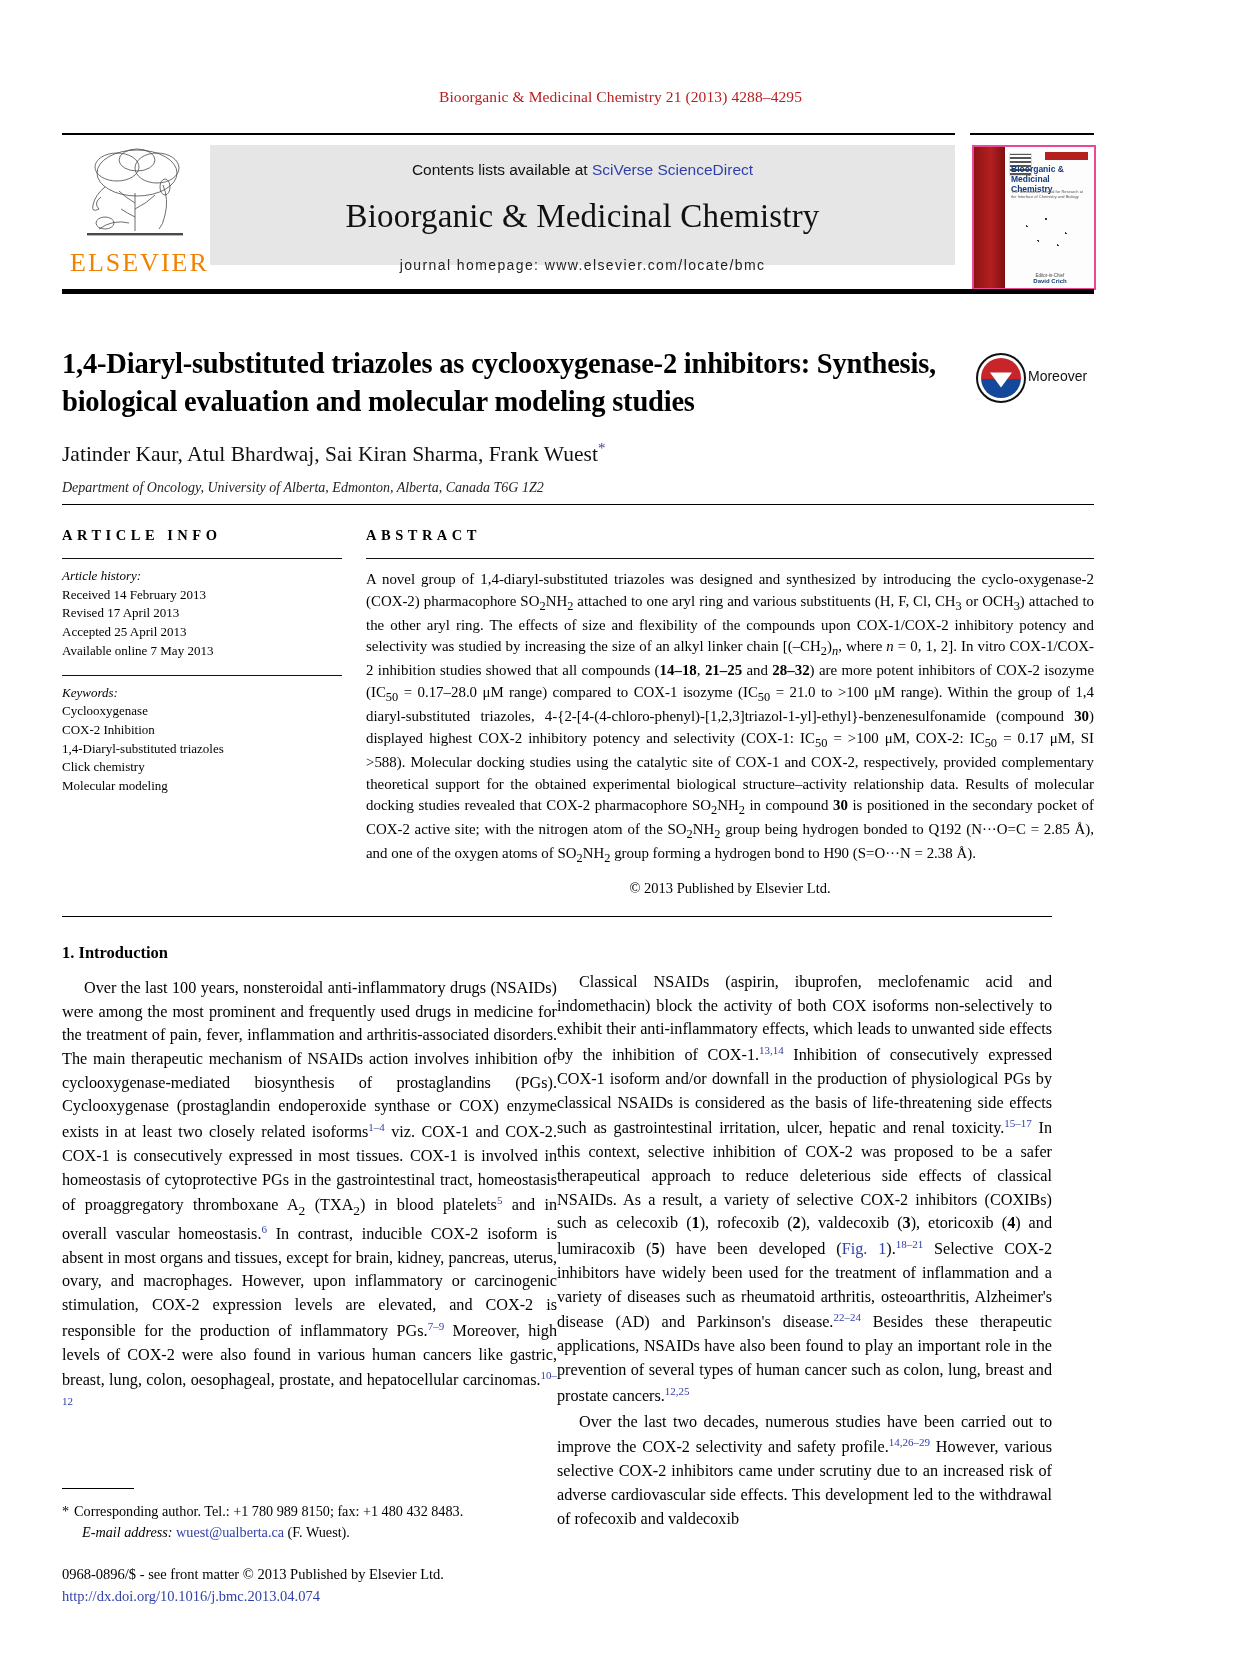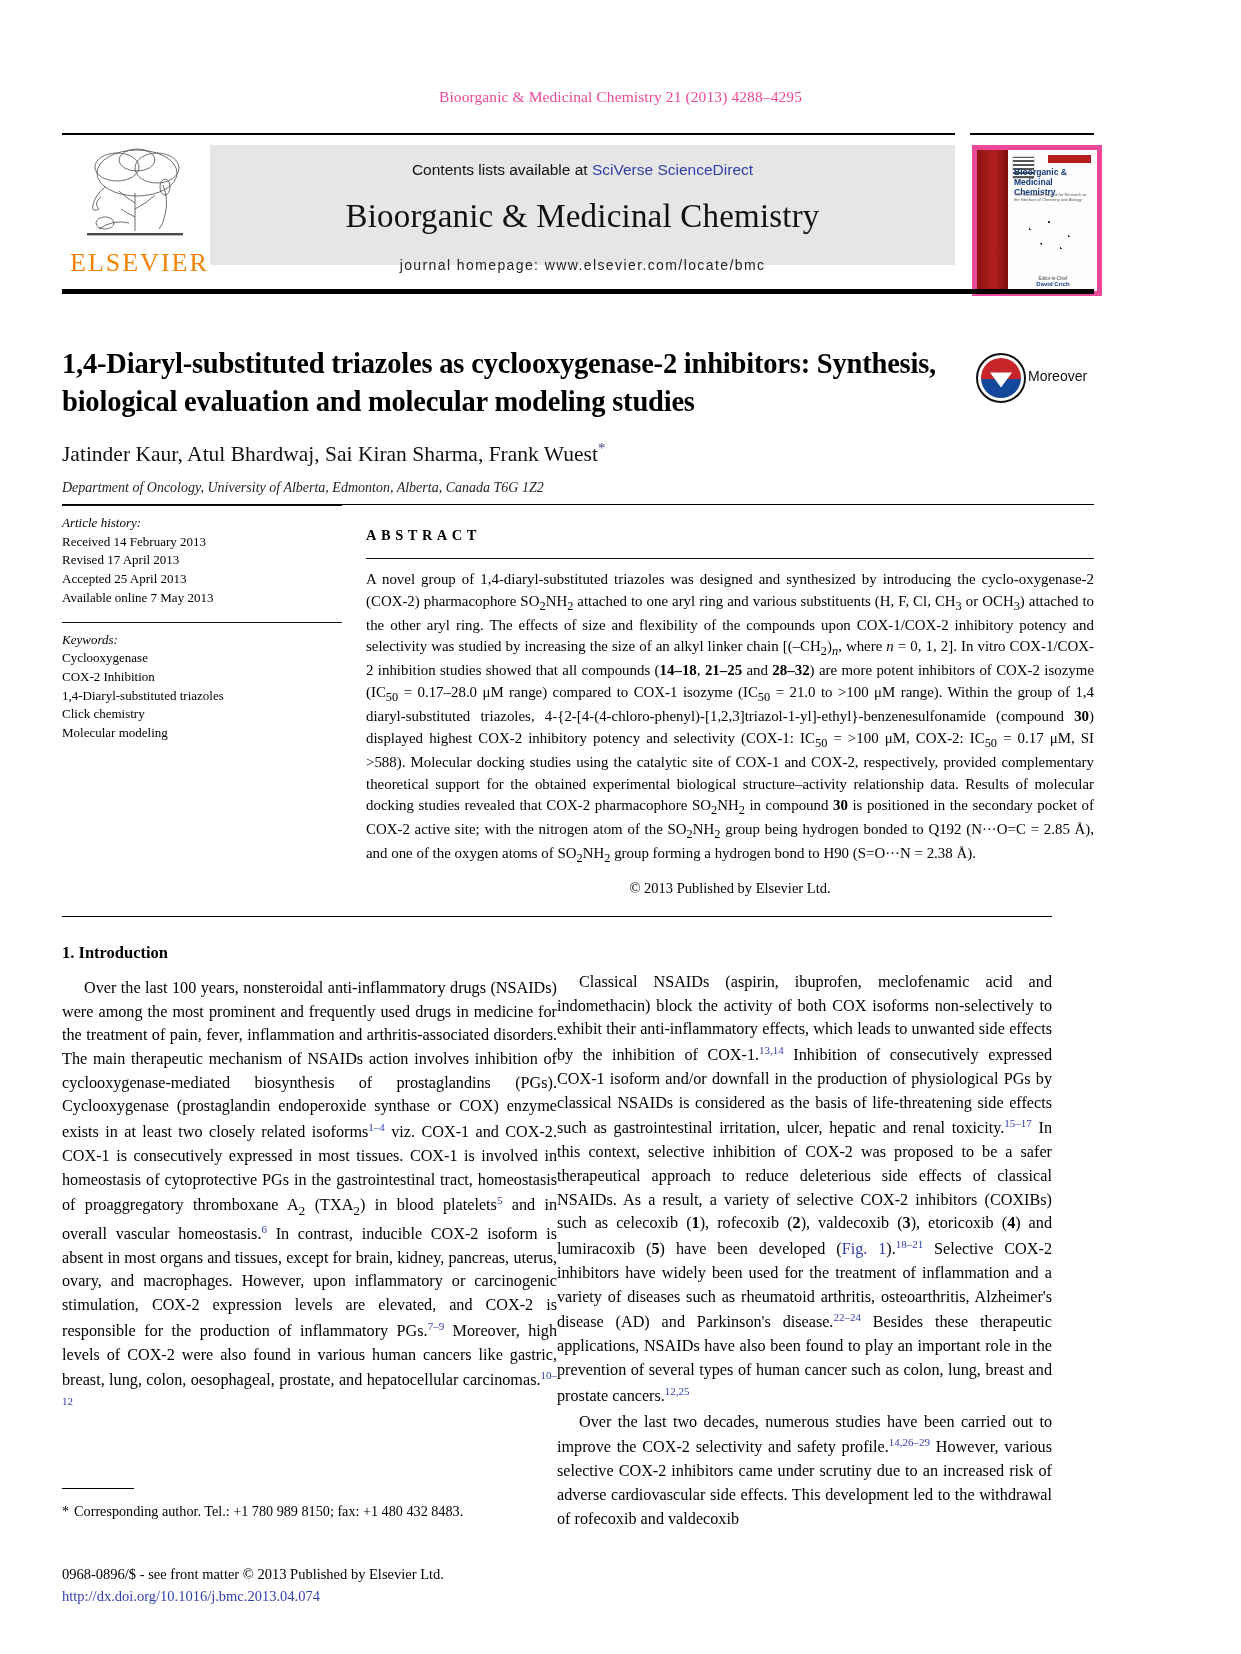--- a/index.html
+++ b/index.html
@@ -21,21 +21,21 @@
   }
 
   
   .running-head {
     position: absolute;
     top: 88px;
     left: 0;
     width: 1241px;
     text-align: center;
     font-size: 15.5px;
-    color: #ec4899;
+    color: #b91c1c;
     letter-spacing: .1px;
   }
 
   
   .masthead {
     position: absolute;
     top: 133px;
     left: 62px;
     width: 1032px;
     height: 162px;
@@ -106,21 +106,21 @@
     letter-spacing: 1.4px;
     color: #222;
   }
   .cover-thumb {
     position: absolute;
     top: 12px;
     left: 910px;
     width: 120px;
     height: 141px;
     background: #ffffff;
-    border: 5px solid #ec4899;
+    border: 2px solid #ec4899;
     overflow: hidden;
   }
   .cover-spine {
     position: absolute;
     top: 0; left: 0;
     width: 31px; height: 100%;
     background: linear-gradient(90deg,#8d1313,#b42020 55%,#7d0f0f);
   }
   .cover-body {
     position: absolute;
@@ -419,20 +419,21 @@
     <div class="authors">
       <span>Jatinder Kaur, Atul Bhardwaj, Sai Kiran Sharma, Frank Wuest</span><span class="corr-star">*</span>
     </div>
     <div class="affiliation">Department of Oncology, University of Alberta, Edmonton, Alberta, Canada T6G 1Z2</div>
   </div>
 
   <div class="infoblock">
     <div class="hr-thin"></div>
     <div class="two-col">
       <div class="col-info">
+        <div class="sec-head">ARTICLE INFO</div>
         <div class="divider"></div>
         <div class="info-group">
           <div class="ital">Article history:</div>
           <div>Received 14 February 2013</div>
           <div>Revised 17 April 2013</div>
           <div>Accepted 25 April 2013</div>
           <div>Available online 7 May 2013</div>
         </div>
         <div class="divider"></div>
         <div class="info-group">
@@ -465,20 +466,25 @@
       <p class="para spacer-top" style="margin-top:54px;">Classical NSAIDs (aspirin, ibuprofen, meclofenamic acid and indomethacin) block the activity of both COX isoforms non-selectively to exhibit their anti-inflammatory effects, which leads to unwanted side effects by the inhibition of COX-1.<sup class="ref">13,14</sup> Inhibition of consecutively expressed COX-1 isoform and/or downfall in the production of physiological PGs by classical NSAIDs is considered as the basis of life-threatening side effects such as gastrointestinal irritation, ulcer, hepatic and renal toxicity.<sup class="ref">15–17</sup> In this context, selective inhibition of COX-2 was proposed to be a safer therapeutical approach to reduce deleterious side effects of classical NSAIDs. As a result, a variety of selective COX-2 inhibitors (COXIBs) such as celecoxib (<b>1</b>), rofecoxib (<b>2</b>), valdecoxib (<b>3</b>), etoricoxib (<b>4</b>) and lumiracoxib (<b>5</b>) have been developed (<span class="figlink">Fig. 1</span>).<sup class="ref">18–21</sup> Selective COX-2 inhibitors have widely been used for the treatment of inflammation and a variety of diseases such as rheumatoid arthritis, osteoarthritis, Alzheimer's disease (AD) and Parkinson's disease.<sup class="ref">22–24</sup> Besides these therapeutic applications, NSAIDs have also been found to play an important role in the prevention of several types of human cancer such as colon, lung, breast and prostate cancers.<sup class="ref">12,25</sup></p>
       <p class="para">Over the last two decades, numerous studies have been carried out to improve the COX-2 selectivity and safety profile.<sup class="ref">14,26–29</sup> However, various selective COX-2 inhibitors came under scrutiny due to an increased risk of adverse cardiovascular side effects. This development led to the withdrawal of rofecoxib and valdecoxib</p>
     </div>
   </div>
 
   <div class="footnote">
     <div class="footnote-rule"></div>
     <div>
       <span class="star">*</span><span>Corresponding author. Tel.: +1 780 989 8150; fax: +1 480 432 8483.</span>
     </div>
+    <div class="indent">
+      <span class="ital">E-mail address:</span>
+      <span class="mail-link">wuest@ualberta.ca</span>
+      <span>(F. Wuest).</span>
+    </div>
   </div>
 
   <div class="bottom-matter">
     <div>0968-0896/$ - see front matter © 2013 Published by Elsevier Ltd.</div>
     <div class="doi-link">http://dx.doi.org/10.1016/j.bmc.2013.04.074</div>
   </div>
 
 </div>
 
 </body></html>

